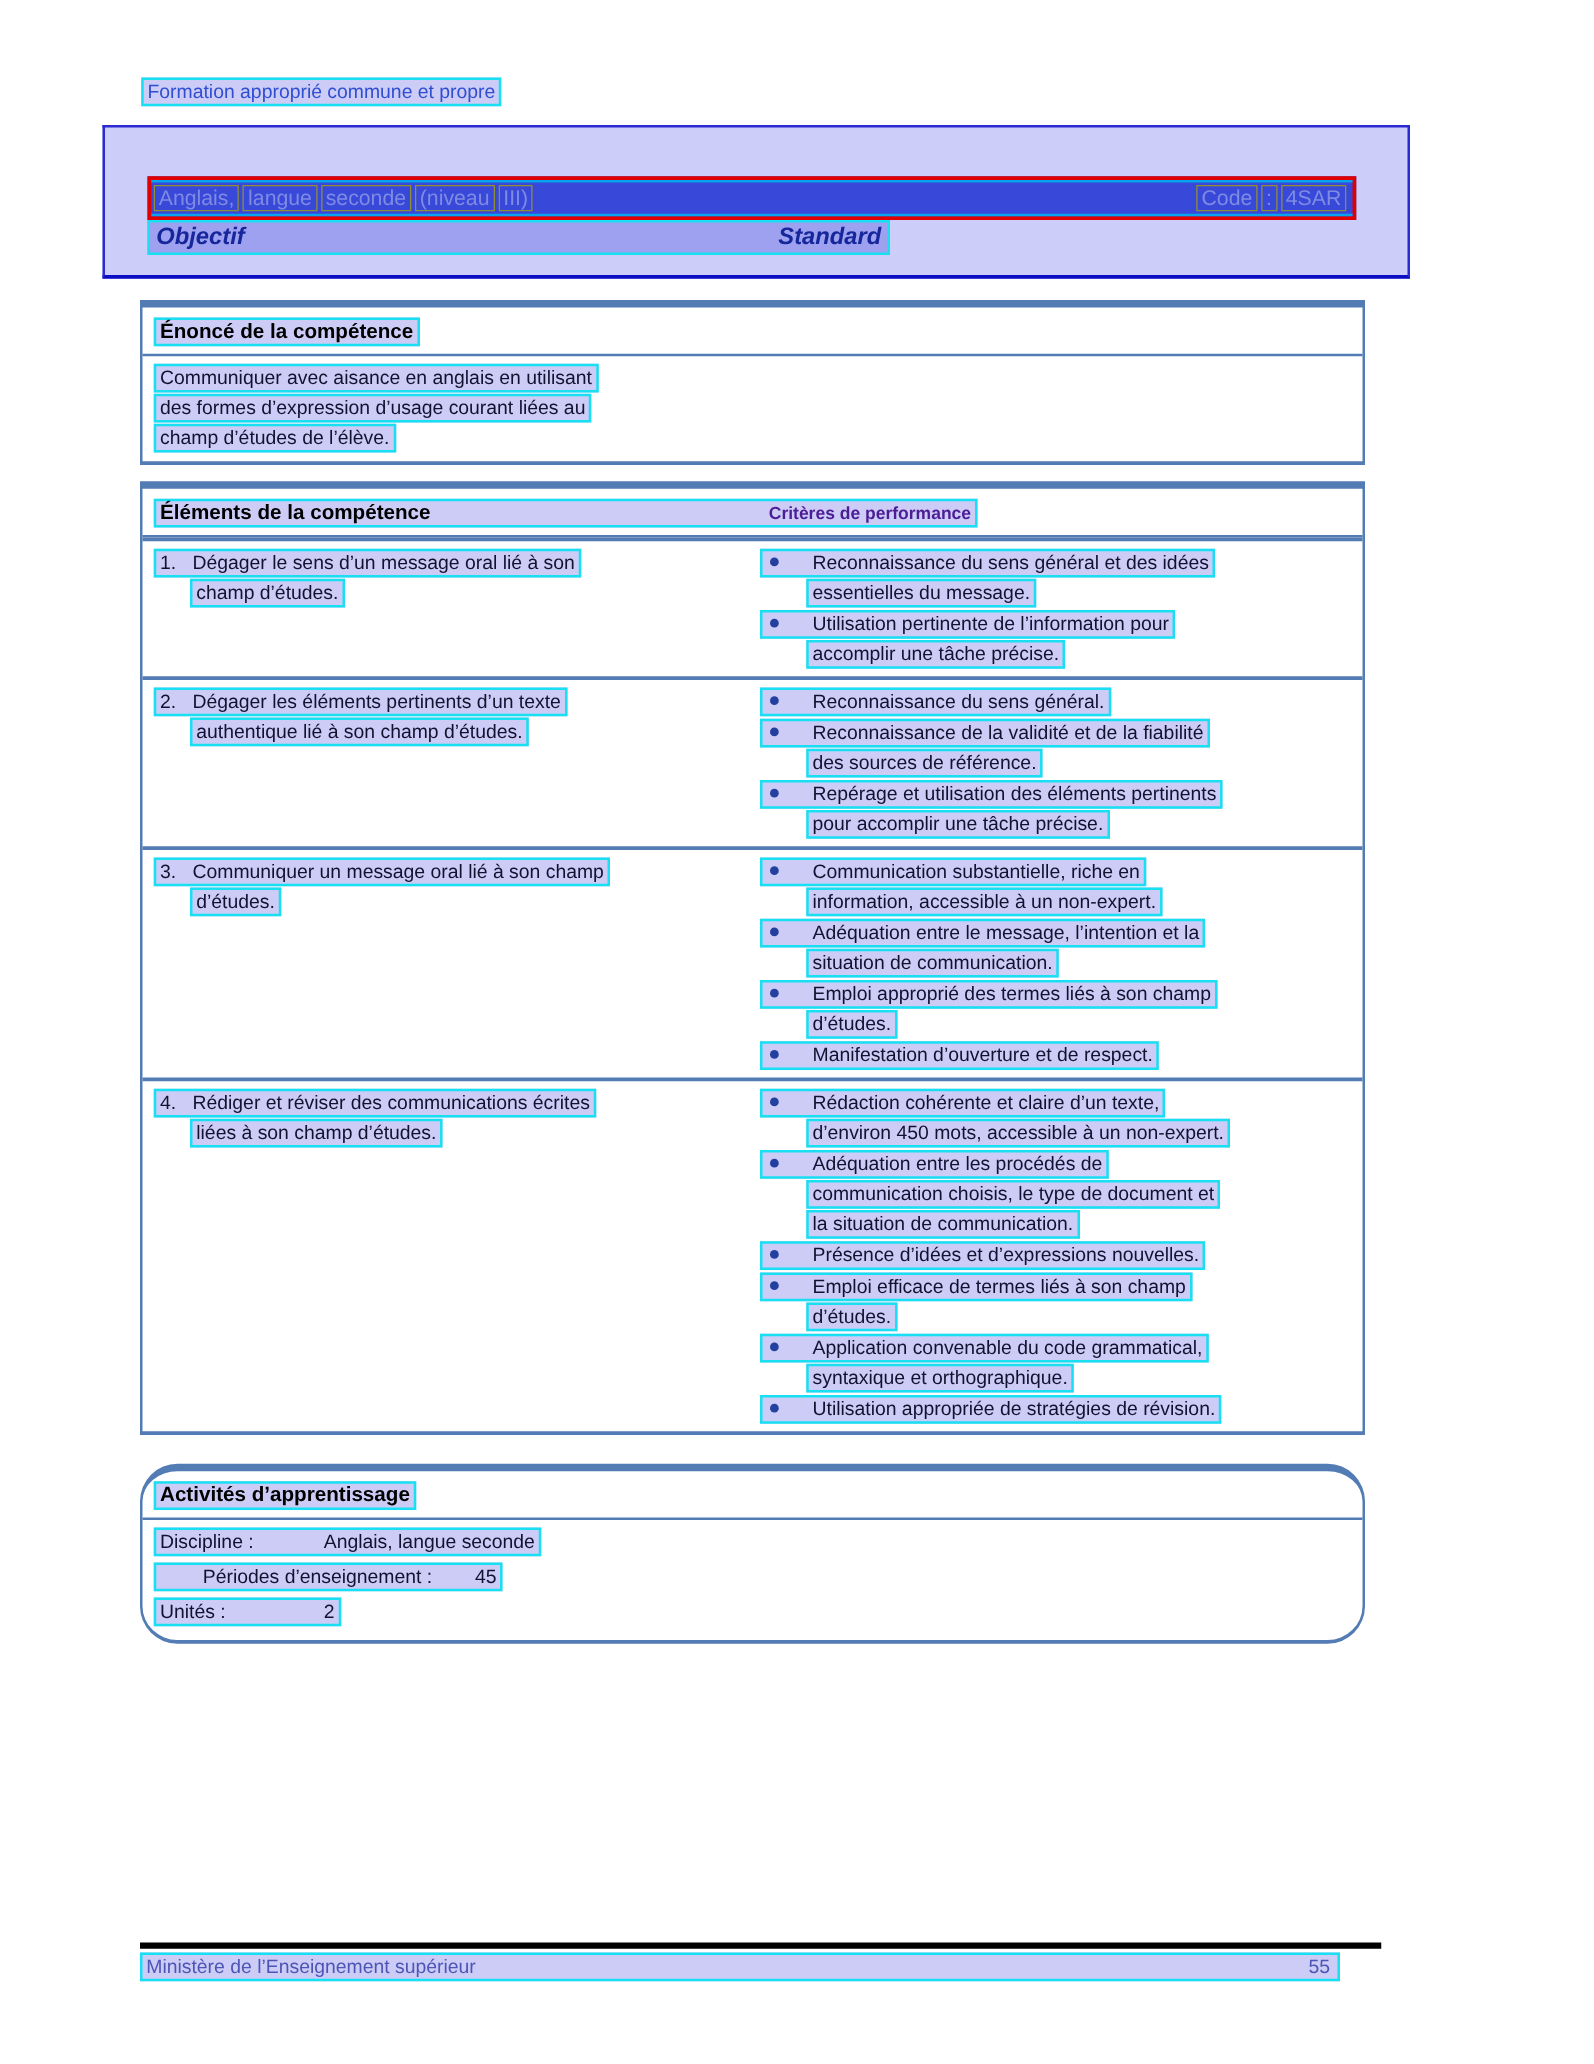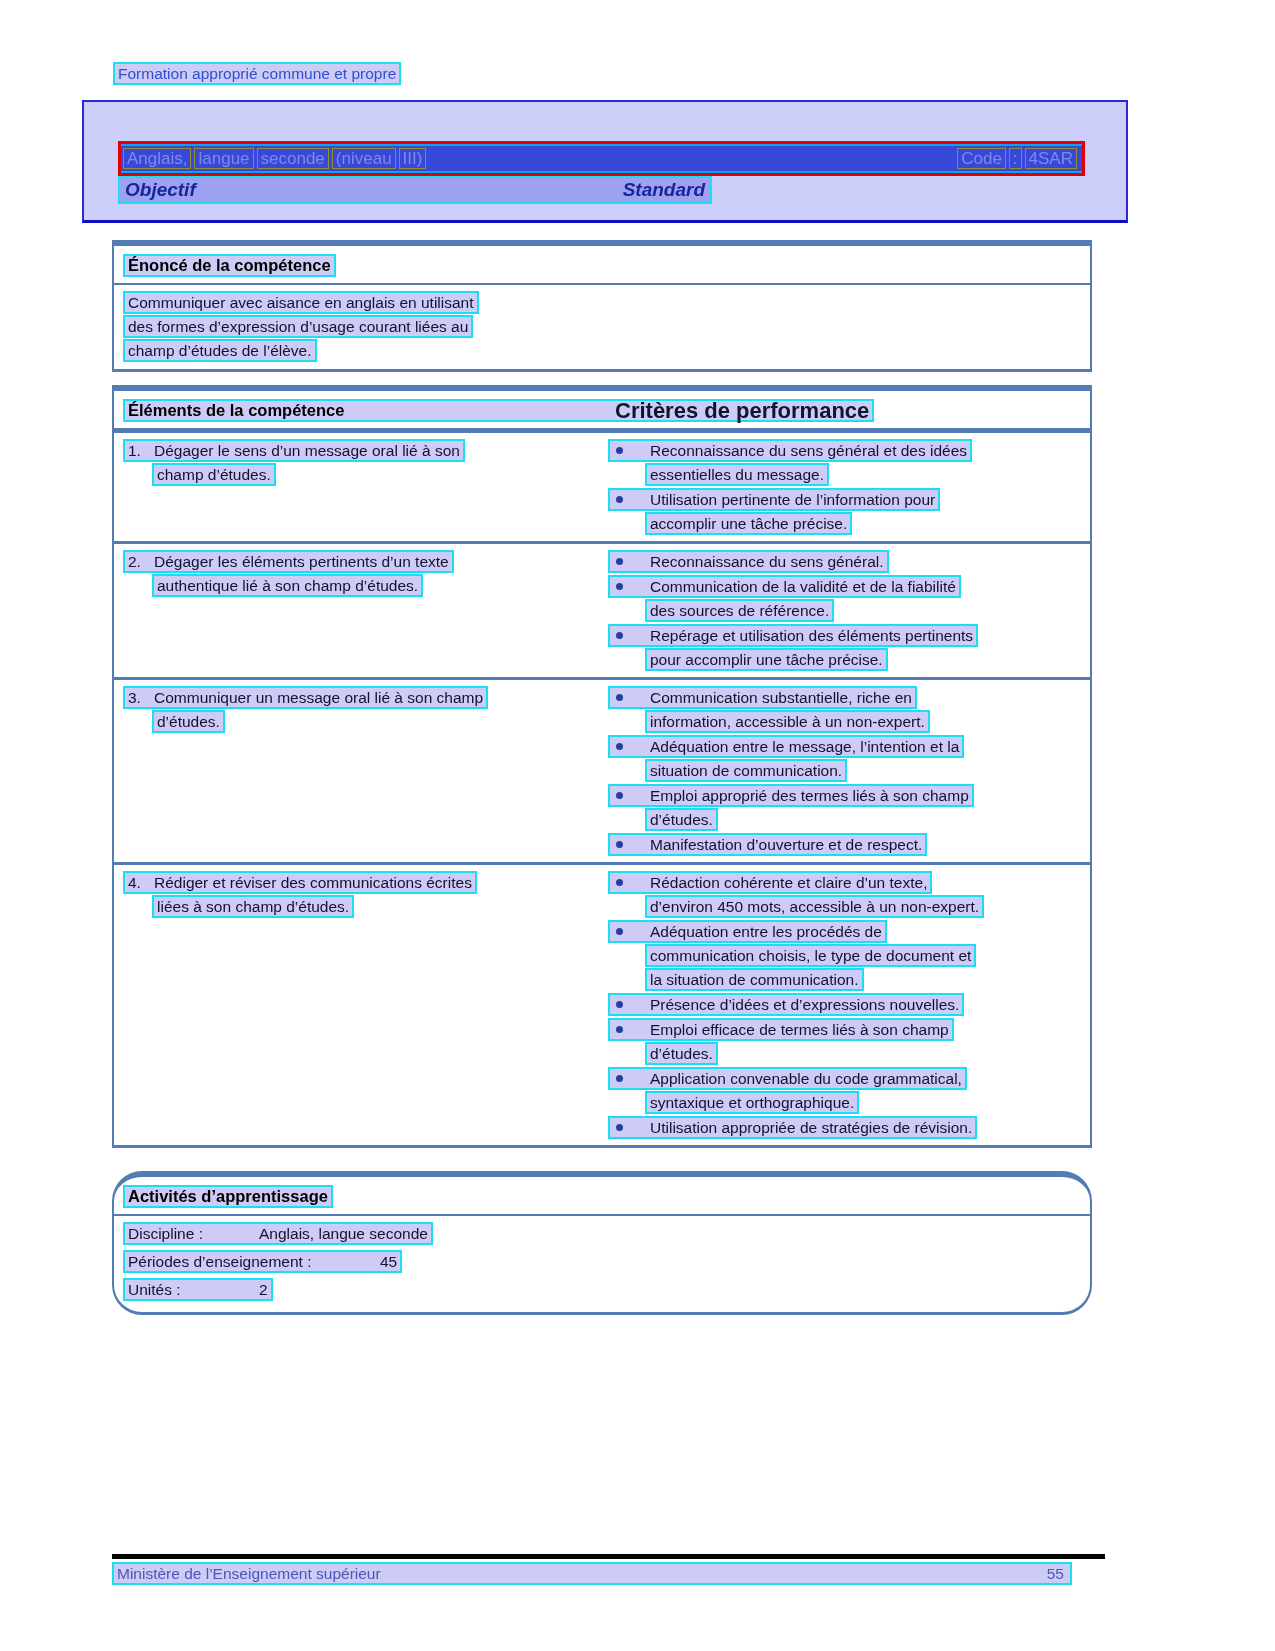--- a/index.html
+++ b/index.html
@@ -45,36 +45,36 @@
   .box-title{font-weight:bold;font-size:16.5px;color:#000;}
   .box-body{padding:6px 0 6px 9px;}
 
   .enonce{margin-top:17px;}
   .ctable{margin-top:13px;}
   .activites{margin-top:23px;border-radius:30px;}
 
   
   .t-head-box{display:inline-flex;}
   .th-left{display:inline-block;width:487px;font-weight:bold;font-size:16.5px;color:#000;}
-  .th-right{display:inline-block;font-weight:bold;font-size:22px;color:#0f172a;}
+  .th-right{display:inline-block;font-weight:bold;font-size:14px;color:#4c1d95;}
   .t-row{display:flex;padding:6px 0 4px;border-top:3px solid var(--box-border);}
   .cell-l{width:494px;padding-left:9px;flex-shrink:0;}
   .cell-r{flex:1;}
   .num{display:inline-block;width:26px;}
   .cont{margin-left:29px;}
   .crit{margin-bottom:2px;}
   .dot{display:inline-block;width:7px;height:7px;border-radius:50%;
        background:var(--bullet-color);margin:0 27px 2px 3px;vertical-align:middle;}
   .crit-cont{margin-left:37px;}
 
   
   .act-hl{display:inline-flex;}
   .act-label{display:inline-block;}
   .act-row:nth-child(1) .act-label{min-width:131px;}
-  .act-row:nth-child(2) .act-label{min-width:252px;}
+  .act-row:nth-child(2) .act-label{min-width:252px;text-align:center;}
   .act-row:nth-child(3) .act-label{min-width:131px;}
   .act-row{margin-bottom:5px;}
 
   
   .footer-rule{margin:239px 0 0 112px;width:993px;height:5px;background:#000;}
   .footer-bar{margin:3px 0 0 112px;width:960px;}
   .footer-hl{width:100%;display:flex;justify-content:space-between;
              color:var(--footer-text);padding:1px 6px 1px 3px;}
   .hdr-text{color:var(--header-text);}
 </style>
@@ -148,21 +148,21 @@
       <div class="t-row">
         <div class="cell-l">
           <div class="line"><span class="hl"><span class="num">2.</span><span>Dégager les éléments pertinents d’un texte</span></span></div>
           <div class="line cont"><span class="hl"><span>authentique lié à son champ d’études.</span></span></div>
         </div>
         <div class="cell-r">
           <div class="crit">
             <div class="line"><span class="hl"><span class="dot"></span><span>Reconnaissance du sens général.</span></span></div>
           </div>
           <div class="crit">
-            <div class="line"><span class="hl"><span class="dot"></span><span>Communication de la validité et de la fiabilité</span></span></div>
+            <div class="line"><span class="hl"><span class="dot"></span><span>Reconnaissance de la validité et de la fiabilité</span></span></div>
             <div class="line crit-cont"><span class="hl"><span>des sources de référence.</span></span></div>
           </div>
           <div class="crit">
             <div class="line"><span class="hl"><span class="dot"></span><span>Repérage et utilisation des éléments pertinents</span></span></div>
             <div class="line crit-cont"><span class="hl"><span>pour accomplir une tâche précise.</span></span></div>
           </div>
         </div>
       </div>
       <div class="t-row">
         <div class="cell-l">

